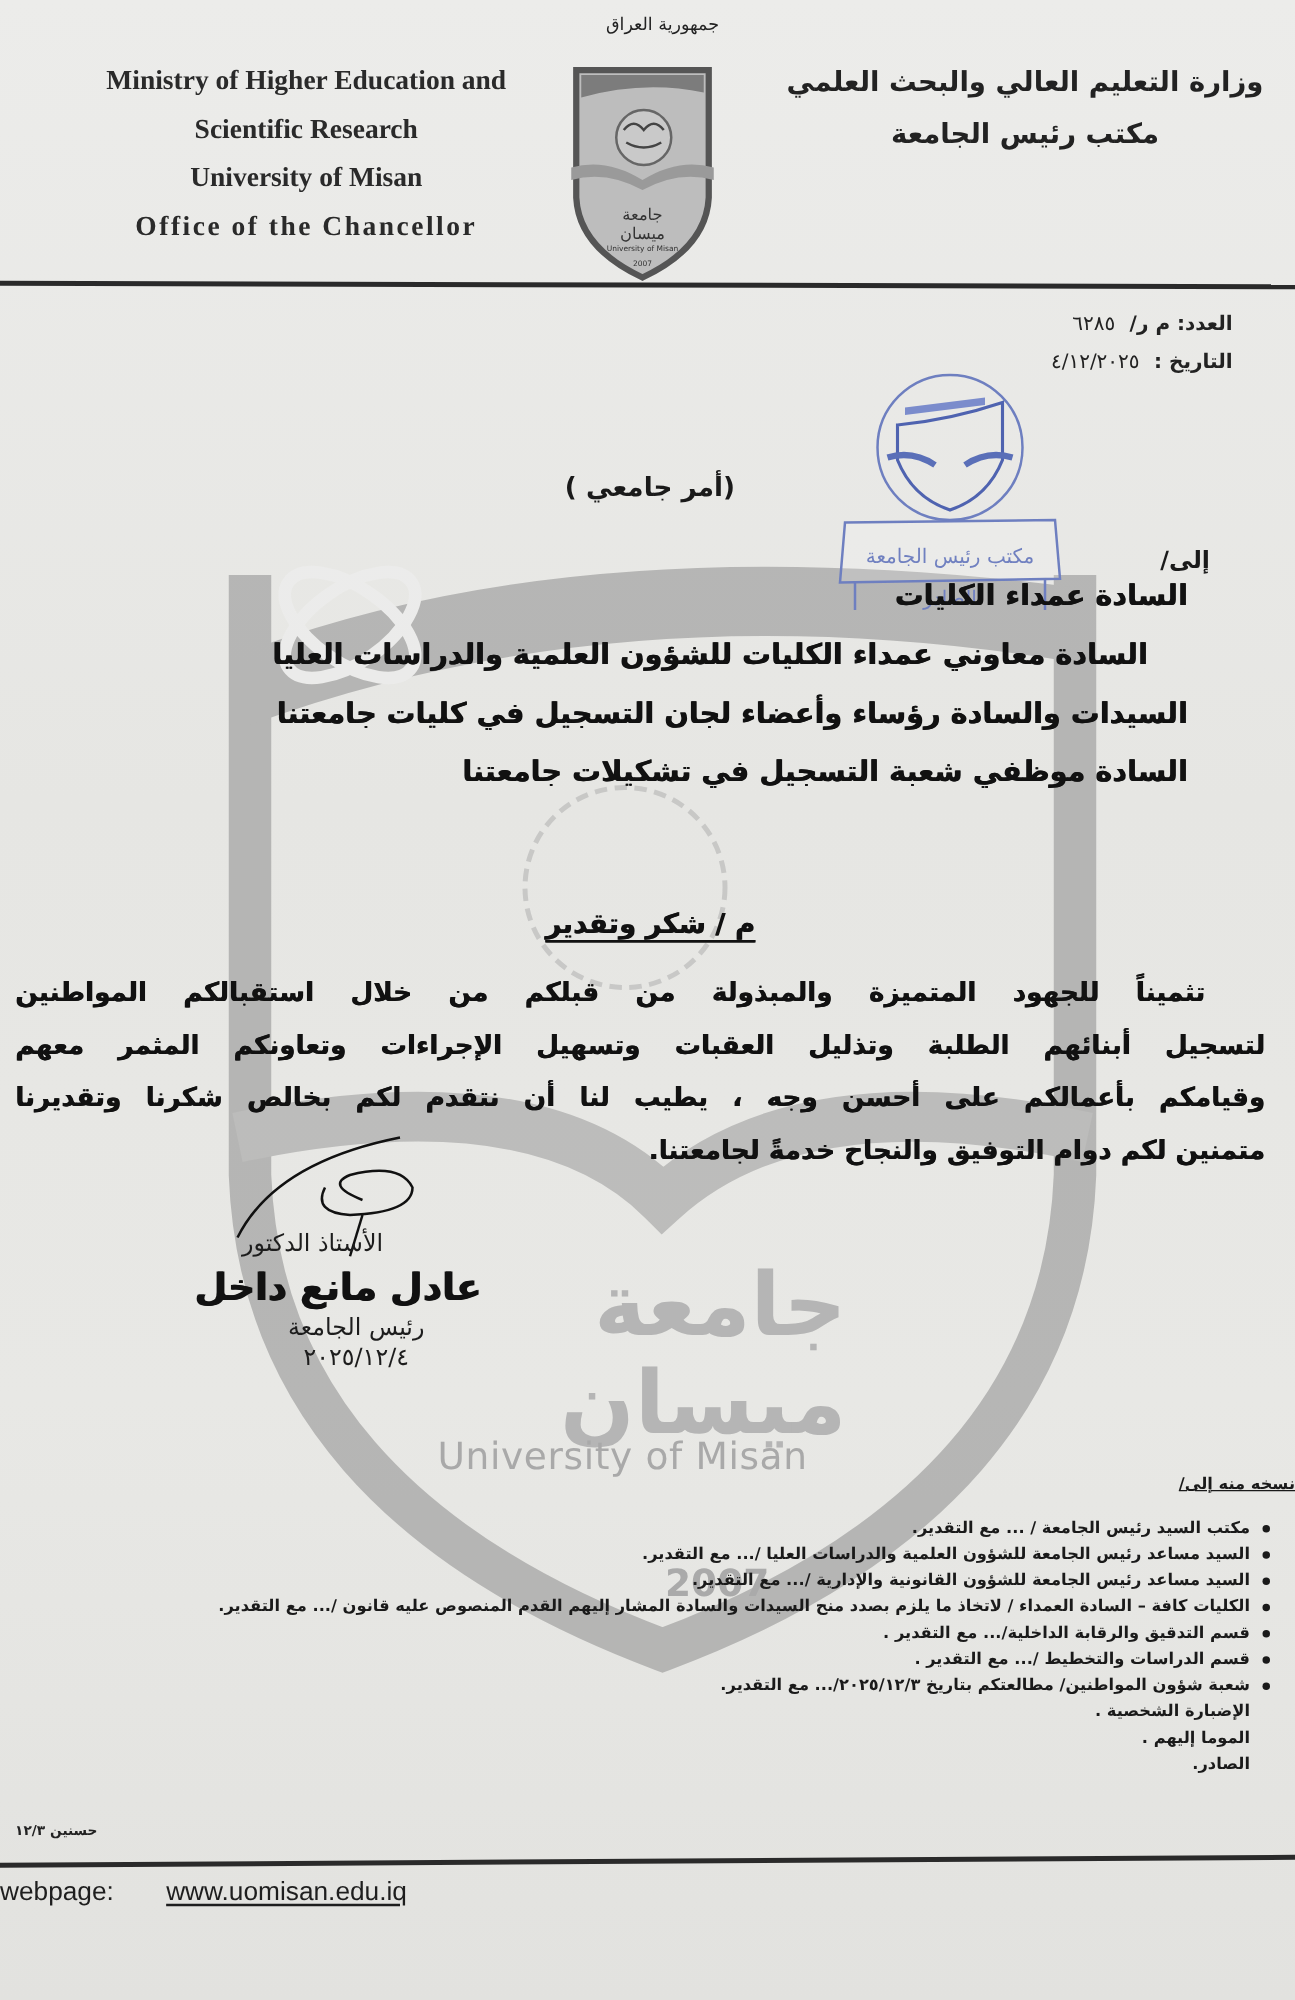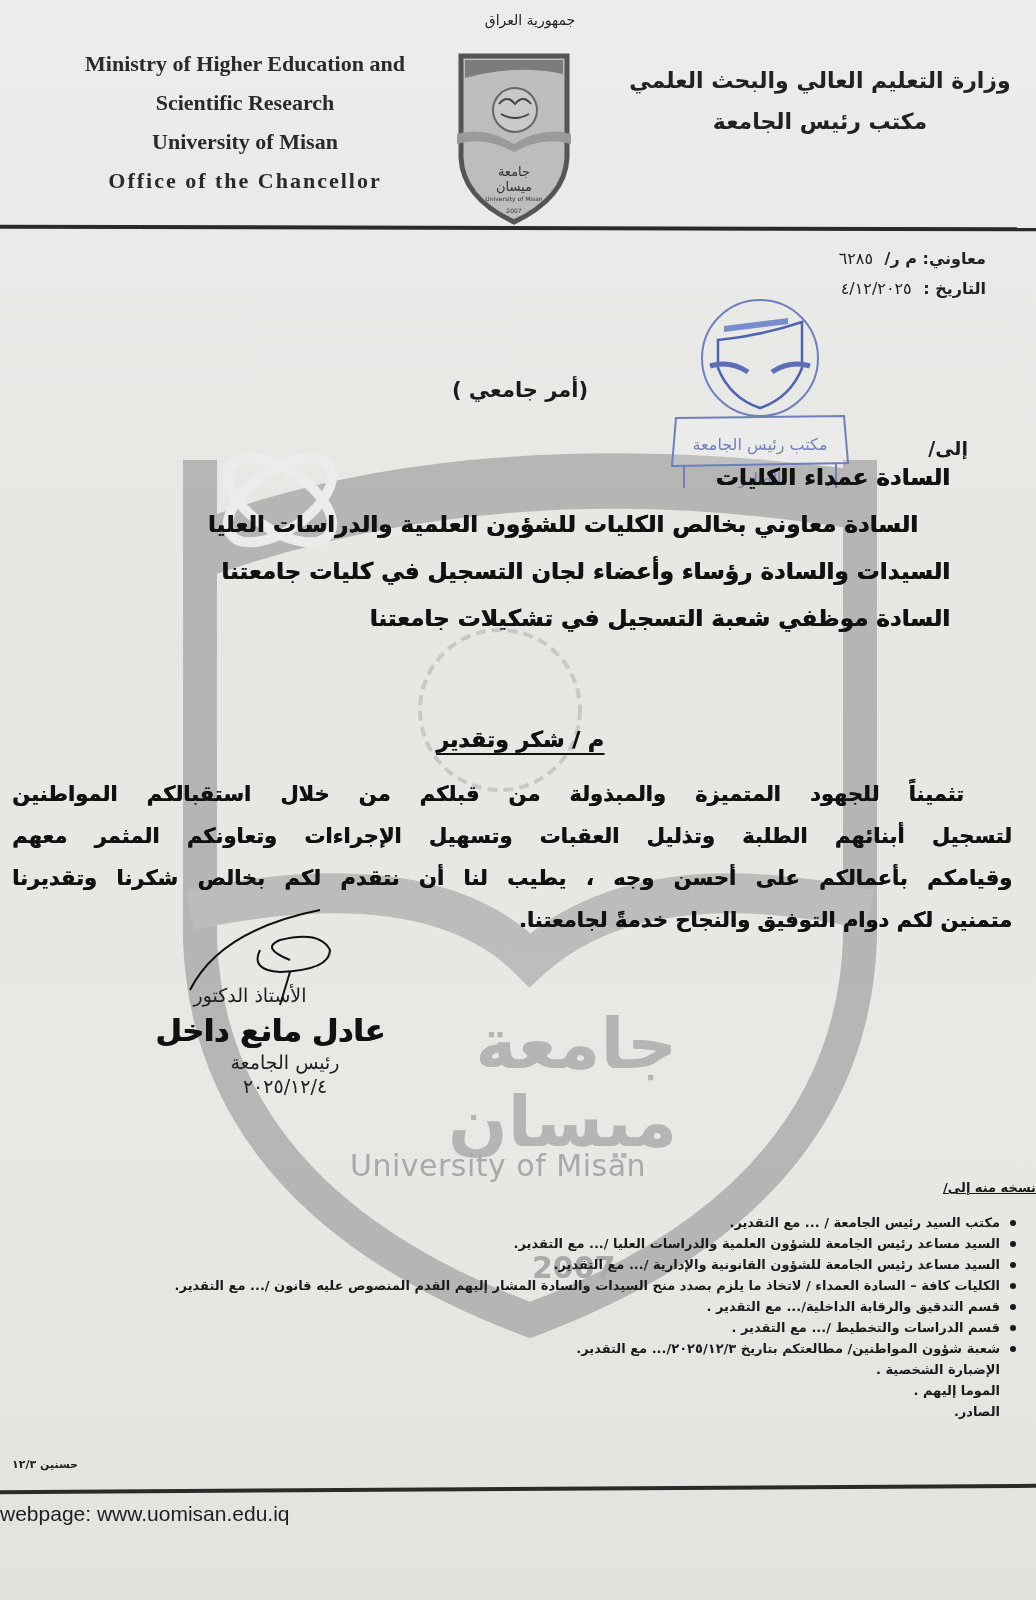--- a/index.html
+++ b/index.html
@@ -18,21 +18,21 @@
   .hdr-en {
     position: absolute; left: 40px; top: 44px; width: 410px;
     text-align: center; font-family: "Liberation Serif", "DejaVu Serif", serif;
     font-weight: bold; font-size: 22px; line-height: 39px; color: #2a2a2a;
   }
   .hdr-en .l4 { letter-spacing: 2px; }
   .hdr-ar {
     position: absolute; left: 620px; top: 46px; width: 400px;
     text-align: center; direction: rtl;
     font-family: "DejaVu Sans", sans-serif; font-weight: bold;
-    font-size: 22px; line-height: 41px; color: #222; margin-top: 14px;
+    font-size: 22px; line-height: 41px; color: #222;
   }
   .republic {
     position: absolute; left: 455px; top: 12px; width: 150px;
     text-align: center; direction: rtl; font-size: 14px; color: #222;
   }
   .crest {
     position: absolute; left: 455px; top: 48px; width: 118px; height: 180px;
   }
   .hdr-rule {
     position: absolute; left: 0; top: 226px; width: 1036px; height: 4px;
@@ -112,21 +112,21 @@
     position: absolute; left: 12px; top: 1458px; direction: rtl; font-size: 11px; font-weight: bold; color: #222;
   }
   .ftr-rule {
     position: absolute; left: 0; top: 1487px; width: 1036px; height: 4px; background: #2a2a2a;
     transform: rotate(-0.35deg);
   }
   .ftr-web {
     position: absolute; left: 0; top: 1502px; font-family: "Liberation Sans", sans-serif;
     font-size: 21px; color: #1e1e1e;
   }
-  .ftr-web .url { text-underline-offset: 3px; }
+  .ftr-web .url { text-decoration: underline; text-underline-offset: 3px; margin-left: 36px; }
   .ftr-mail {
     position: absolute; left: 605px; top: 1489px; font-family: "Liberation Sans", sans-serif;
     font-size: 21px; color: #1e1e1e; white-space: nowrap;
   }
 </style>
 </head>
 <body>
 
 <div class="page">
 
@@ -167,21 +167,21 @@
 
   <div class="hdr-ar">
     <div>وزارة التعليم العالي والبحث العلمي</div>
     <div>مكتب رئيس الجامعة</div>
   </div>
 
   <div class="hdr-rule"></div>
 
   <div class="ref">
     <div>
-      <span>معاوني:</span>
+      <span>العدد:</span>
       <span>م ر/</span>
       <span class="hand">٦٢٨٥</span>
     </div>
     <div>
       <span>التاريخ :</span>
       <span class="hand">٤/١٢/٢٠٢٥</span>
     </div>
   </div>
 
   <div class="order-title">(أمر جامعي )</div>
@@ -193,21 +193,21 @@
     <path d="M40 68 Q60 62 78 74 M102 74 Q120 62 140 68" stroke="#5a6fb8" stroke-width="5" fill="none"></path>
     <path d="M6 120 L174 118 L178 165 L2 168 Z" fill="rgba(255,255,255,0.15)" stroke="#6e7fc0" stroke-width="2"></path>
     <text x="90" y="152" font-size="16" text-anchor="middle" fill="#7080c0" font-family="DejaVu Sans, sans-serif">مكتب رئيس الجامعة</text>
     <path d="M14 168 L14 190 M166 166 L166 190" stroke="#6e7fc0" stroke-width="2"></path>
     <text x="90" y="186" font-size="16" text-anchor="middle" fill="#7080c0" font-family="DejaVu Sans, sans-serif">الصادر</text>
   </svg>
 
   <div class="to-label">إلى/</div>
   <div class="addressees">
     <div>السادة عمداء الكليات</div>
-    <div>السادة معاوني بخالص الكليات للشؤون العلمية والدراسات العليا</div>
+    <div>السادة معاوني عمداء الكليات للشؤون العلمية والدراسات العليا</div>
     <div>السيدات والسادة رؤساء وأعضاء لجان التسجيل في كليات جامعتنا</div>
     <div>السادة موظفي شعبة التسجيل في تشكيلات جامعتنا</div>
   </div>
 
   <div class="subject">م / شكر وتقدير</div>
 
   <div class="body-text">
     <p class="first">تثميناً للجهود المتميزة والمبذولة من قبلكم من خلال استقبالكم المواطنين</p>
     <p>لتسجيل أبنائهم الطلبة وتذليل العقبات وتسهيل الإجراءات وتعاونكم المثمر معهم</p>
     <p>وقيامكم بأعمالكم على أحسن وجه ، يطيب لنا أن نتقدم لكم بخالص شكرنا وتقديرنا</p>

